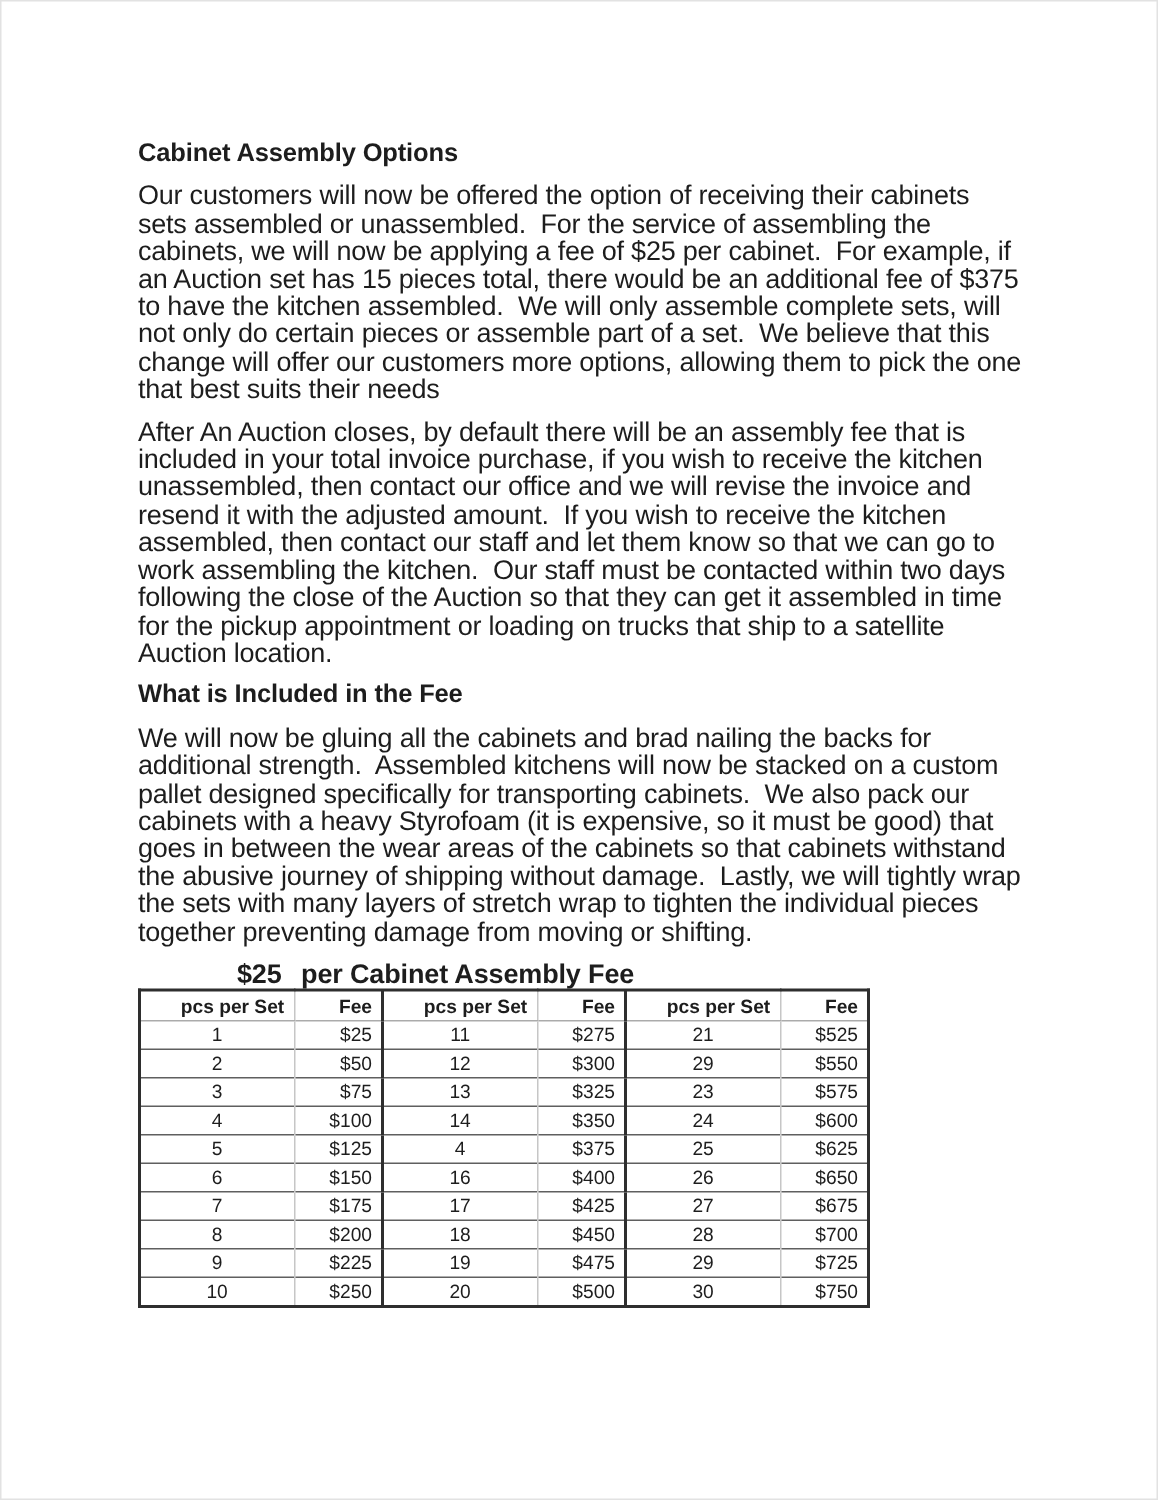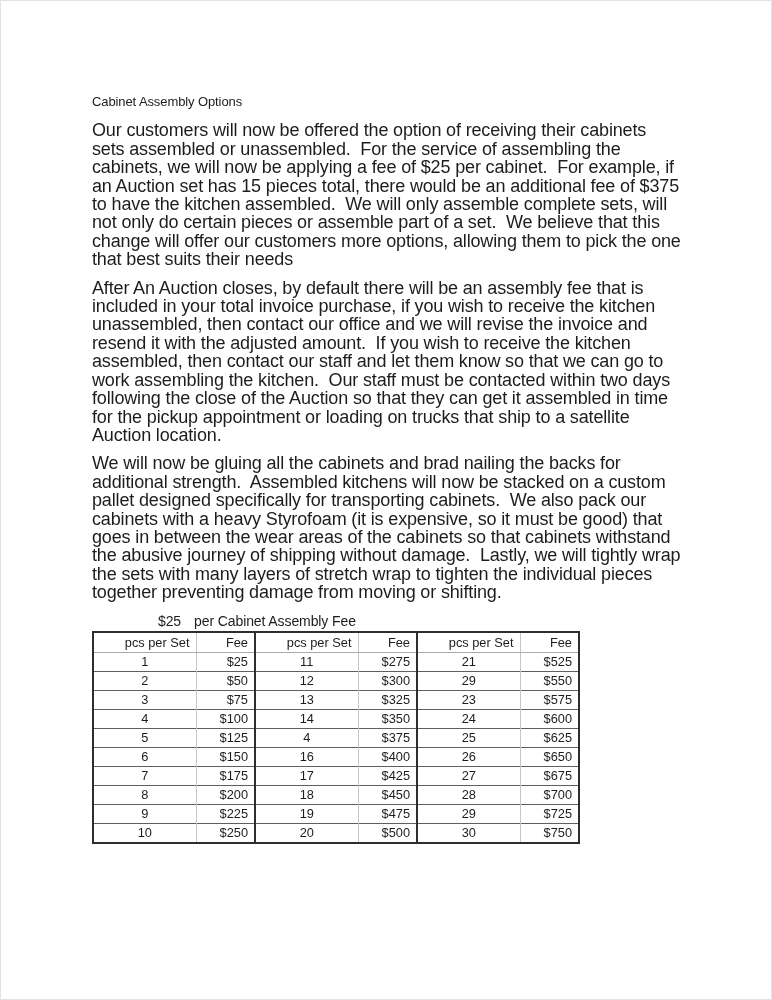--- a/index.html
+++ b/index.html
@@ -11,53 +11,53 @@
     position: relative;
     overflow: hidden;
     box-shadow: inset 0 0 0 1px #e2e2e2;
   }
   .page {
     position: absolute;
     left: 92px; top: 93px;
     width: 591px;
   }
   .heading {
-    font-size: 13px;
-    font-weight: 400;
+    font-size: 17px;
+    font-weight: 700;
     line-height: 18.4px;
     letter-spacing: -0.1px;
     margin: 0 0 10px 0;
   }
   .para {
     font-size: 18px;
     line-height: 18.4px;
     letter-spacing: -0.15px;
     margin: 0 0 10px 0;
     white-space: pre-wrap;
   }
   .table-title {
-    font-size: 14px;
-    font-weight: 400;
+    font-size: 18px;
+    font-weight: 700;
     letter-spacing: -0.1px;
     line-height: 18px;
     padding-left: 66px;
     margin: 0 0 1px 0;
   }
   .table-title .title-rest { margin-left: 13px; }
   table.cost-table {
     border-collapse: collapse;
     table-layout: fixed;
     width: 486px;
     border: 2px solid #2e2e2e;
   }
   col.c-pcs { width: 103px; }
   col.c-fee { width: 59px; }
   .cost-table th {
     font-size: 12.8px;
-    font-weight: 400;
+    font-weight: 700;
     height: 19px;
     text-align: right;
     padding: 0 6px 0 0;
     border-bottom: 1px solid #ababab;
     white-space: nowrap;
   }
   .cost-table td {
     font-size: 12.8px;
     height: 18px;
     padding: 0;
@@ -82,20 +82,21 @@
 </head>
 <body>
 
 <div class="page">
 
   <h2 class="heading">Cabinet Assembly Options</h2>
   <p class="para">Our customers will now be offered the option of receiving their cabinets sets assembled or unassembled.  For the service of assembling the cabinets, we will now be applying a fee of $25 per cabinet.  For example, if an Auction set has 15 pieces total, there would be an additional fee of $375 to have the kitchen assembled.  We will only assemble complete sets, will not only do certain pieces or assemble part of a set.  We believe that this change will offer our customers more options, allowing them to pick the one that best suits their needs</p>
 
   <p class="para">After An Auction closes, by default there will be an assembly fee that is included in your total invoice purchase, if you wish to receive the kitchen unassembled, then contact our office and we will revise the invoice and resend it with the adjusted amount.  If you wish to receive the kitchen assembled, then contact our staff and let them know so that we can go to work assembling the kitchen.  Our staff must be contacted within two days following the close of the Auction so that they can get it assembled in time for the pickup appointment or loading on trucks that ship to a satellite Auction location.</p>
 
+  <h2 class="heading">What is Included in the Fee</h2>
   <p class="para">We will now be gluing all the cabinets and brad nailing the backs for additional strength.  Assembled kitchens will now be stacked on a custom pallet designed specifically for transporting cabinets.  We also pack our cabinets with a heavy Styrofoam (it is expensive, so it must be good) that goes in between the wear areas of the cabinets so that cabinets withstand the abusive journey of shipping without damage.  Lastly, we will tightly wrap the sets with many layers of stretch wrap to tighten the individual pieces together preventing damage from moving or shifting.</p>
 
 
   <div class="table-title">
     <span>$25</span><span class="title-rest">per Cabinet Assembly Fee</span>
   </div>
 
   <table class="cost-table">
     <colgroup>
       <col class="c-pcs">

